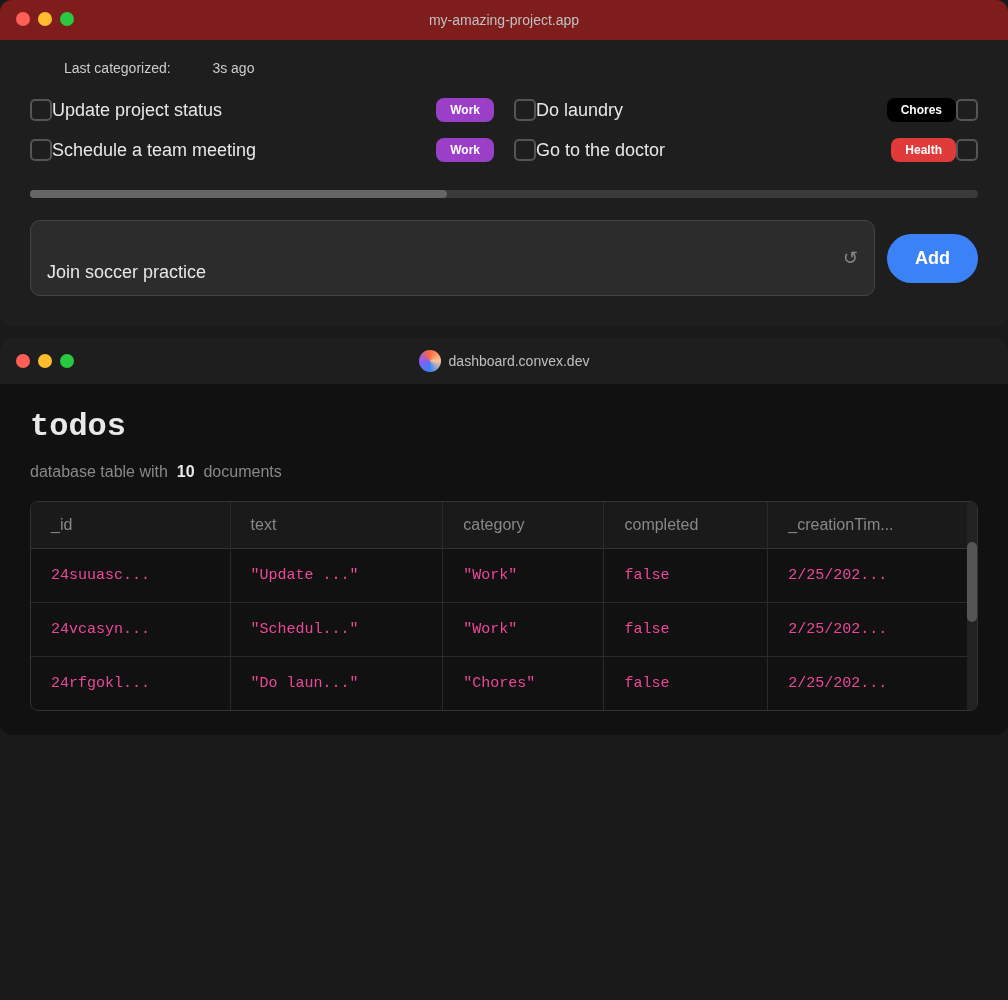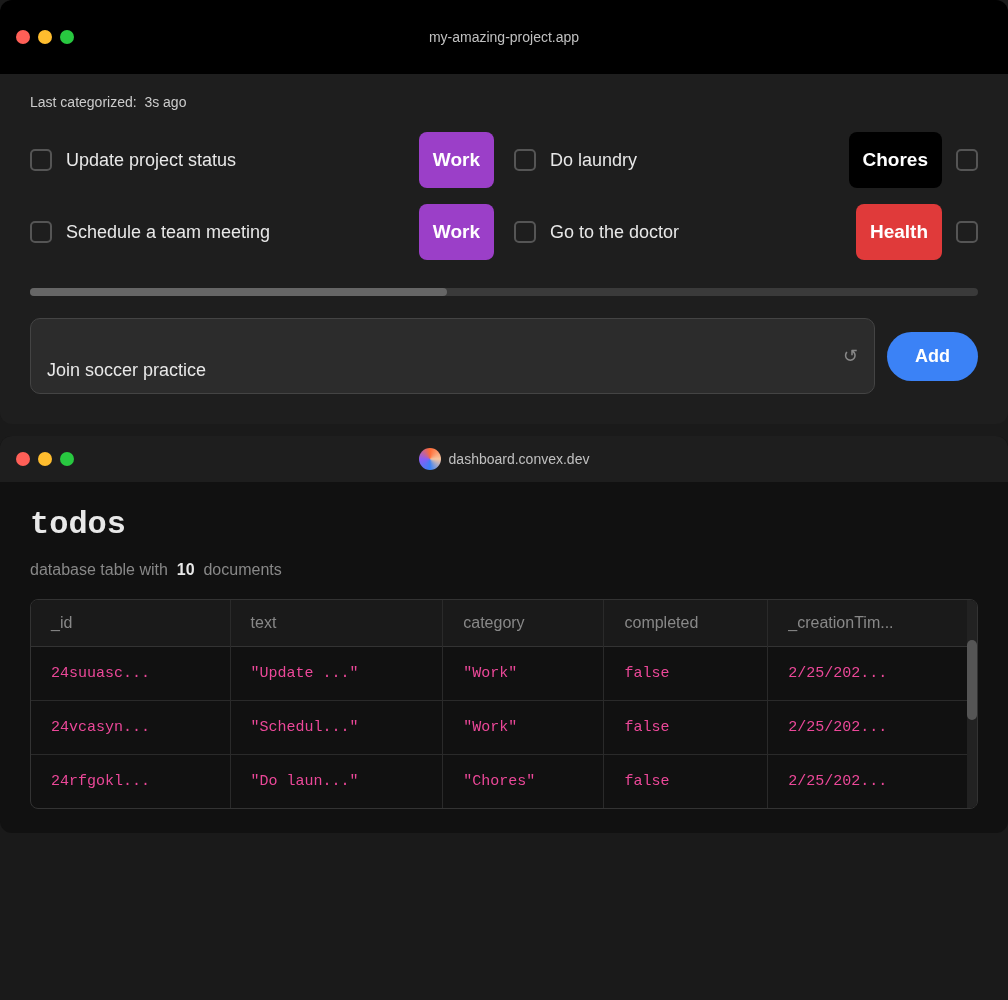--- a/index.html
+++ b/index.html
@@ -12,24 +12,23 @@
 
     
     .window {
       background: #1e1e1e;
       border-radius: 12px;
       overflow: hidden;
       margin-bottom: 12px;
     }
 
     .window-titlebar {
-      background: #000000;
-      padding: 29px 16px;
-      display: flex;
-      align-items: center;
+      background: #7f1d1d;
+      padding: 12px 16px;
+      display: flex;
       justify-content: center;
       position: relative;
     }
 
     .window-controls {
       display: flex;
       gap: 8px;
       position: absolute;
       left: 16px;
     }
@@ -54,57 +53,57 @@
     }
 
     .last-categorized {
       color: #888;
       font-size: 14px;
       margin-bottom: 22px;
     }
     .last-categorized span {
       color: #ccc;
       font-weight: 500;
+      margin-left: 34px;
     }
 
     
     .todo-grid {
       display: grid;
       grid-template-columns: 1fr 1fr;
       gap: 16px 20px;
       margin-bottom: 28px;
     }
 
     .todo-item {
       display: flex;
       align-items: center;
-      gap: 14px;
     }
 
     .todo-checkbox {
       width: 22px;
       height: 22px;
       border: 2px solid #555;
       border-radius: 5px;
       background: transparent;
       flex-shrink: 0;
       cursor: pointer;
     }
 
     .todo-text {
       color: #e8e8e8;
       font-size: 18px;
       font-weight: 400;
       flex: 1;
     }
 
     .todo-badge {
-      padding: 17px 14px;
+      padding: 5px 14px;
       border-radius: 8px;
-      font-size: 19px;
+      font-size: 12px;
       font-weight: 600;
       color: white;
     }
     .badge-work { background: #9b3fc8; }
     .badge-chores { background: #000000; }
     .badge-health { background: #e03a3a; }
 
     .todo-end-checkbox {
       width: 22px;
       height: 22px;

